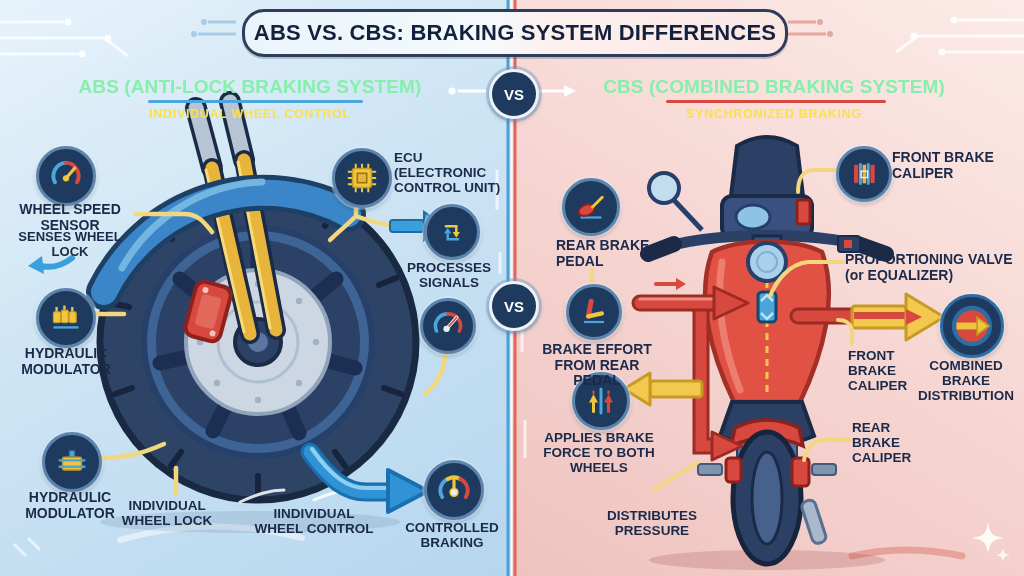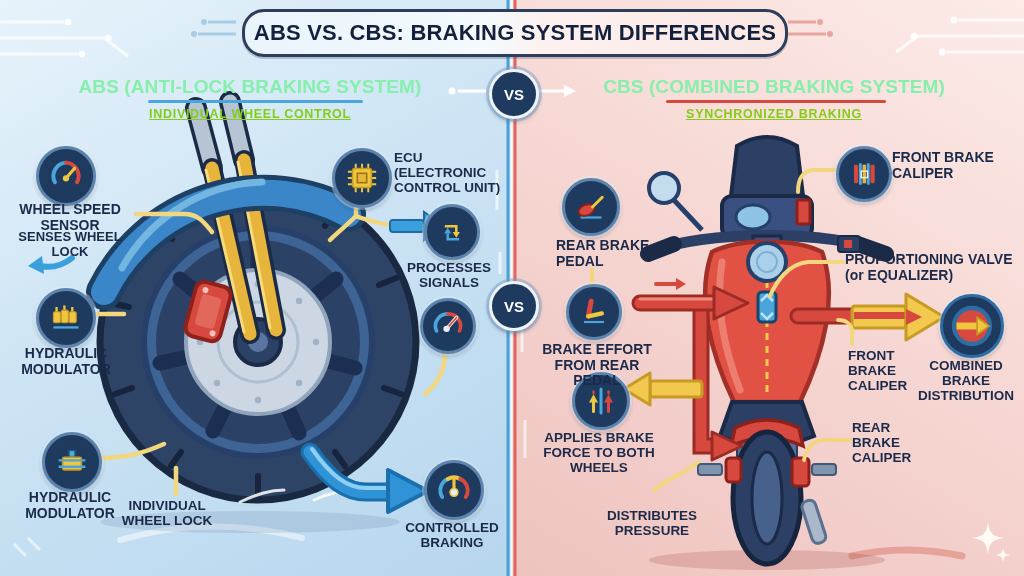--- a/index.html
+++ b/index.html
@@ -11,21 +11,21 @@
   svg.art{position:absolute;left:0;top:0;}
   .lb{position:absolute;font-weight:700;color:#1c2a4a;font-size:13.5px;line-height:1.12;text-align:center;}
   .la{text-align:left;}
   .fs14{font-size:14px;} .fs13{font-size:13px;}
   .title-pill{position:absolute;left:242px;top:9px;width:540px;height:42px;border-radius:22px;
       border:3px solid #2e3d5c;display:flex;align-items:center;justify-content:center;
       background:linear-gradient(90deg,#eaf4fb 0%,#f4fafd 45%,#fdf1ef 55%,#fae7e4 100%);
       box-shadow:0 2px 0 rgba(40,60,90,.25);}
   .title-pill span{font-weight:800;font-size:22px;color:#14213d;letter-spacing:.2px;}
   .hdr{position:absolute;font-weight:800;color:#86efac;font-size:19px;text-align:center;letter-spacing:.1px;}
-  .sub{position:absolute;font-weight:700;color:#84cc16;font-size:12.5px;letter-spacing:.7px;text-align:center;text-decoration:underline;}
+  .sub{position:absolute;font-weight:700;color:#fde047;font-size:12.5px;letter-spacing:.7px;text-align:center;}
   .rule{position:absolute;height:3px;border-radius:2px;}
   .rule-abs{background:#4aa6db;} .rule-cbs{background:#d7493e;}
   .vs{position:absolute;width:44px;height:44px;border-radius:50%;background:#1e3a5f;
       border:3px solid #eef3f8;box-shadow:0 0 0 3px rgba(120,160,200,.45),0 2px 5px rgba(20,40,70,.4);
       color:#fff;font-weight:800;font-size:15px;display:flex;align-items:center;justify-content:center;}
   .icon{position:absolute;border-radius:50%;background:#1e3a5f;border:3px solid #5c84ad;
       box-shadow:0 0 0 2px rgba(240,248,255,.35),0 2px 4px rgba(20,40,70,.35);
       display:flex;align-items:center;justify-content:center;}
 </style>
 </head>
@@ -363,20 +363,21 @@
       </svg>
   </div>
 
   <div class="lb fs14" style="left:6px;top:202px;width:128px;">WHEEL SPEED SENSOR</div>
   <div class="lb fs13" style="left:14px;top:230px;width:112px;">SENSES WHEEL LOCK</div>
   <div class="lb la" style="left:394px;top:150px;width:118px;">ECU (ELECTRONIC CONTROL UNIT)</div>
   <div class="lb" style="left:398px;top:260px;width:102px;">PROCESSES SIGNALS</div>
   <div class="lb fs14" style="left:4px;top:346px;width:124px;">HYDRAULIC MODULATOR</div>
   <div class="lb fs14" style="left:8px;top:490px;width:124px;">HYDRAULIC MODULATOR</div>
   <div class="lb" style="left:106px;top:498px;width:122px;">INDIVIDUAL WHEEL LOCK</div>
+  <div class="lb" style="left:248px;top:506px;width:132px;">IINDIVIDUAL WHEEL CONTROL</div>
   <div class="lb" style="left:396px;top:520px;width:112px;">CONTROLLED BRAKING</div>
 
   <div class="lb la fs14" style="left:556px;top:238px;width:112px;">REAR BRAKE PEDAL</div>
   <div class="lb la fs14" style="left:892px;top:150px;width:118px;">FRONT BRAKE CALIPER</div>
   <div class="lb la fs14" style="left:845px;top:252px;width:186px;">PROPORTIONING VALVE (or EQUALIZER)</div>
   <div class="lb fs14" style="left:530px;top:342px;width:134px;">BRAKE EFFORT FROM REAR PEDAL</div>
   <div class="lb la" style="left:848px;top:348px;width:62px;">FRONT BRAKE CALIPER</div>
   <div class="lb" style="left:908px;top:358px;width:116px;">COMBINED BRAKE DISTRIBUTION</div>
   <div class="lb" style="left:532px;top:430px;width:134px;">APPLIES BRAKE FORCE TO BOTH WHEELS</div>
   <div class="lb la" style="left:852px;top:420px;width:62px;">REAR BRAKE CALIPER</div>

